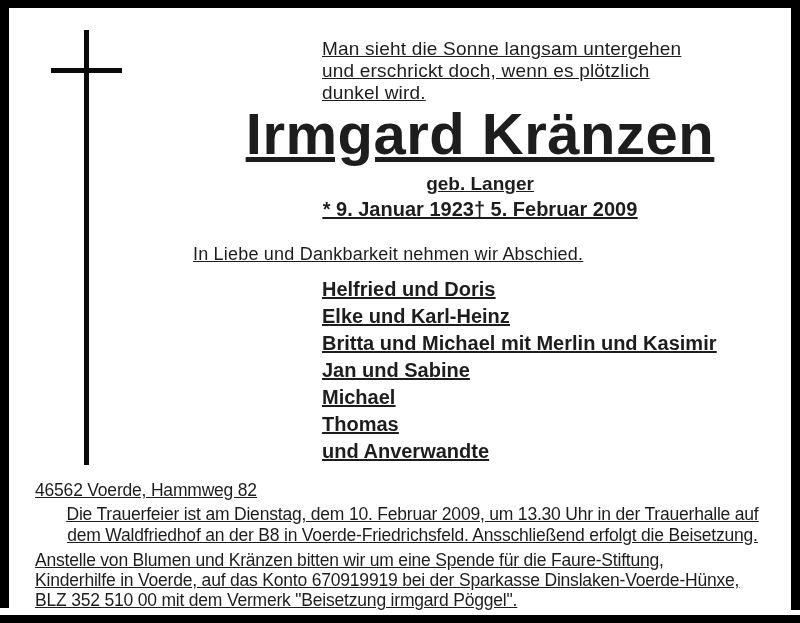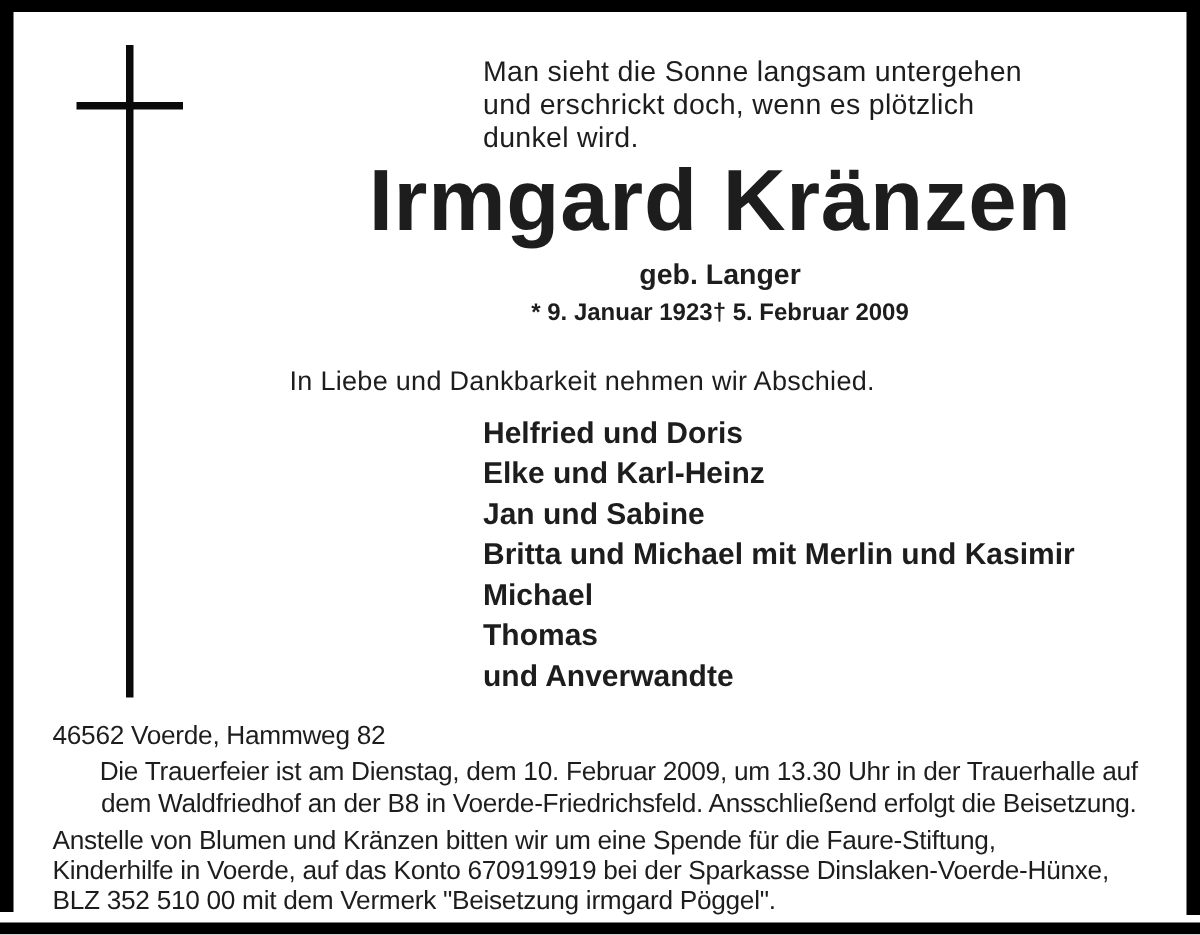--- a/index.html
+++ b/index.html
@@ -1,15 +1,15 @@
 <!DOCTYPE html>
 <html><head>
 <meta charset="utf-8">
 <style>
-  * { margin: 0; padding: 0; box-sizing: border-box; }
+  * { margin: 0; padding: 0; box-sizing: border-box; text-decoration: underline; }
   html, body { background: #e8e8e8; }
   body { font-family: "Liberation Sans", sans-serif; }
 
   .page {
     position: relative;
     width: 800px;
     height: 623px;
     background: #ffffff;
     color: #1d1d1d;
     overflow: hidden;
@@ -49,21 +49,21 @@
     white-space: nowrap;
   }
   .maiden-name {
     margin-top: 9px;
     font-size: 19px;
     font-weight: bold;
     line-height: 22px;
   }
   .dates {
     margin-top: 2px;
-    font-size: 16px;
+    font-size: 20px;
     font-weight: bold;
     line-height: 24px;
     display: flex;
     justify-content: center;
     white-space: nowrap;
   }
 
   .farewell {
     position: absolute;
     left: 193px; top: 242px;
@@ -119,22 +119,22 @@
       <span>* 9. Januar 1923</span>
       <span>† 5. Februar 2009</span>
     </div>
   </div>
 
   <div class="farewell">In Liebe und Dankbarkeit nehmen wir Abschied.</div>
 
   <div class="mourners">
     <div>Helfried und Doris</div>
     <div>Elke und Karl-Heinz</div>
+    <div>Britta und Michael mit Merlin und Kasimir</div>
     <div>Jan und Sabine</div>
-    <div>Britta und Michael mit Merlin und Kasimir</div>
     <div>Michael</div>
     <div>Thomas</div>
     <div>und Anverwandte</div>
   </div>
 
   <div class="footer">
     <div class="address">46562 Voerde, Hammweg 82</div>
     <div class="funeral-details">Die Trauerfeier ist am Dienstag, dem 10. Februar 2009, um 13.30 Uhr in der Trauerhalle auf
 dem Waldfriedhof an der B8 in Voerde-Friedrichsfeld. Ansschließend erfolgt die Beisetzung.</div>
     <div class="donation-request">Anstelle von Blumen und Kränzen bitten wir um eine Spende für die Faure-Stiftung,

